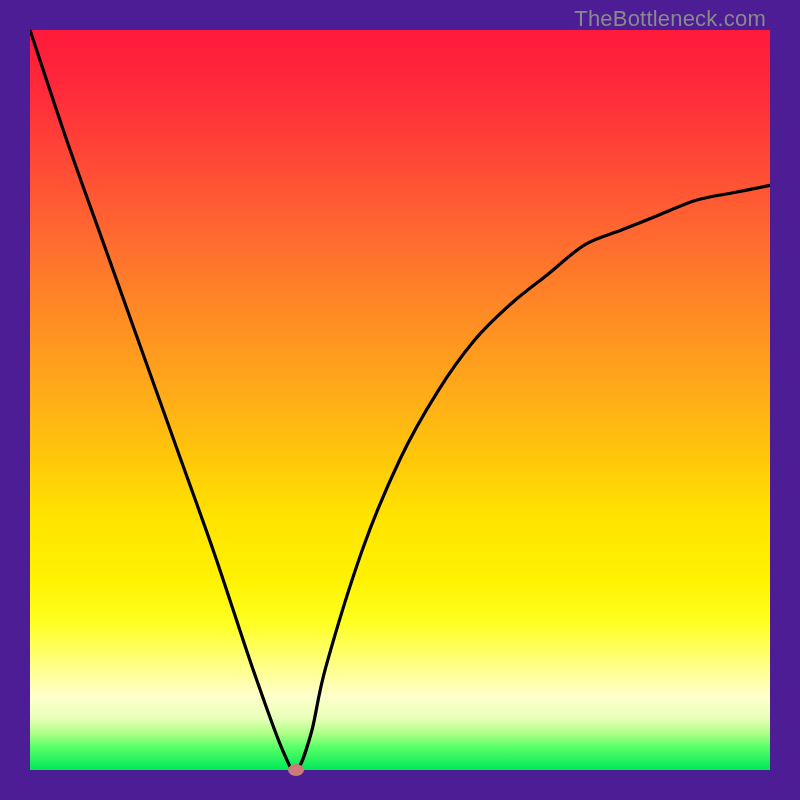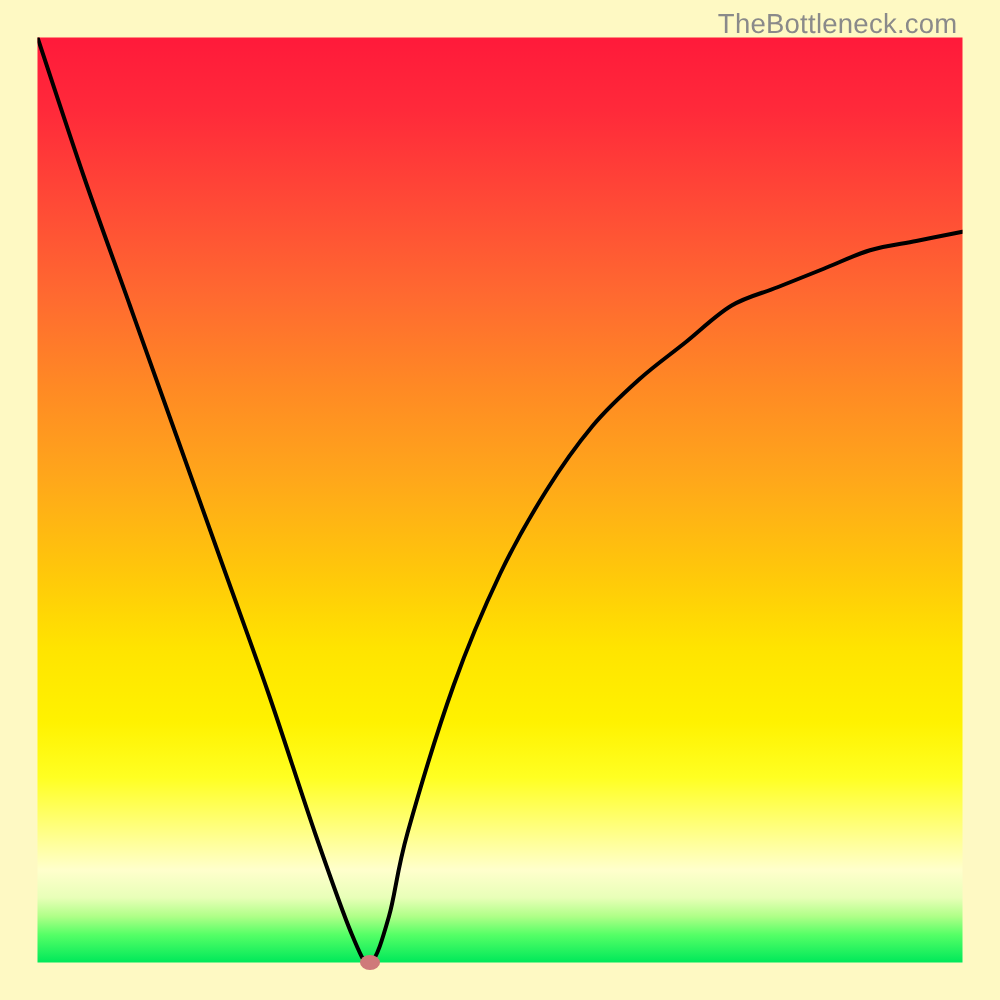--- a/index.html
+++ b/index.html
@@ -1,21 +1,21 @@
 <!DOCTYPE html>
 <html><head>
 <meta charset="utf-8">
 <style>
   * { margin: 0; padding: 0; box-sizing: border-box; }
   html, body { width: 800px; height: 800px; overflow: hidden; background: #000; }
   .frame {
     position: relative;
     width: 800px;
     height: 800px;
-    background: #fef9c3;
+    background: #4c1d95;
   }
   .plot-area {
     position: absolute;
     left: 30px;
     top: 30px;
     width: 740px;
     height: 740px;
     background: linear-gradient(to bottom,
       #ff1a3a 0%,
       #ff2a3a 8%,

